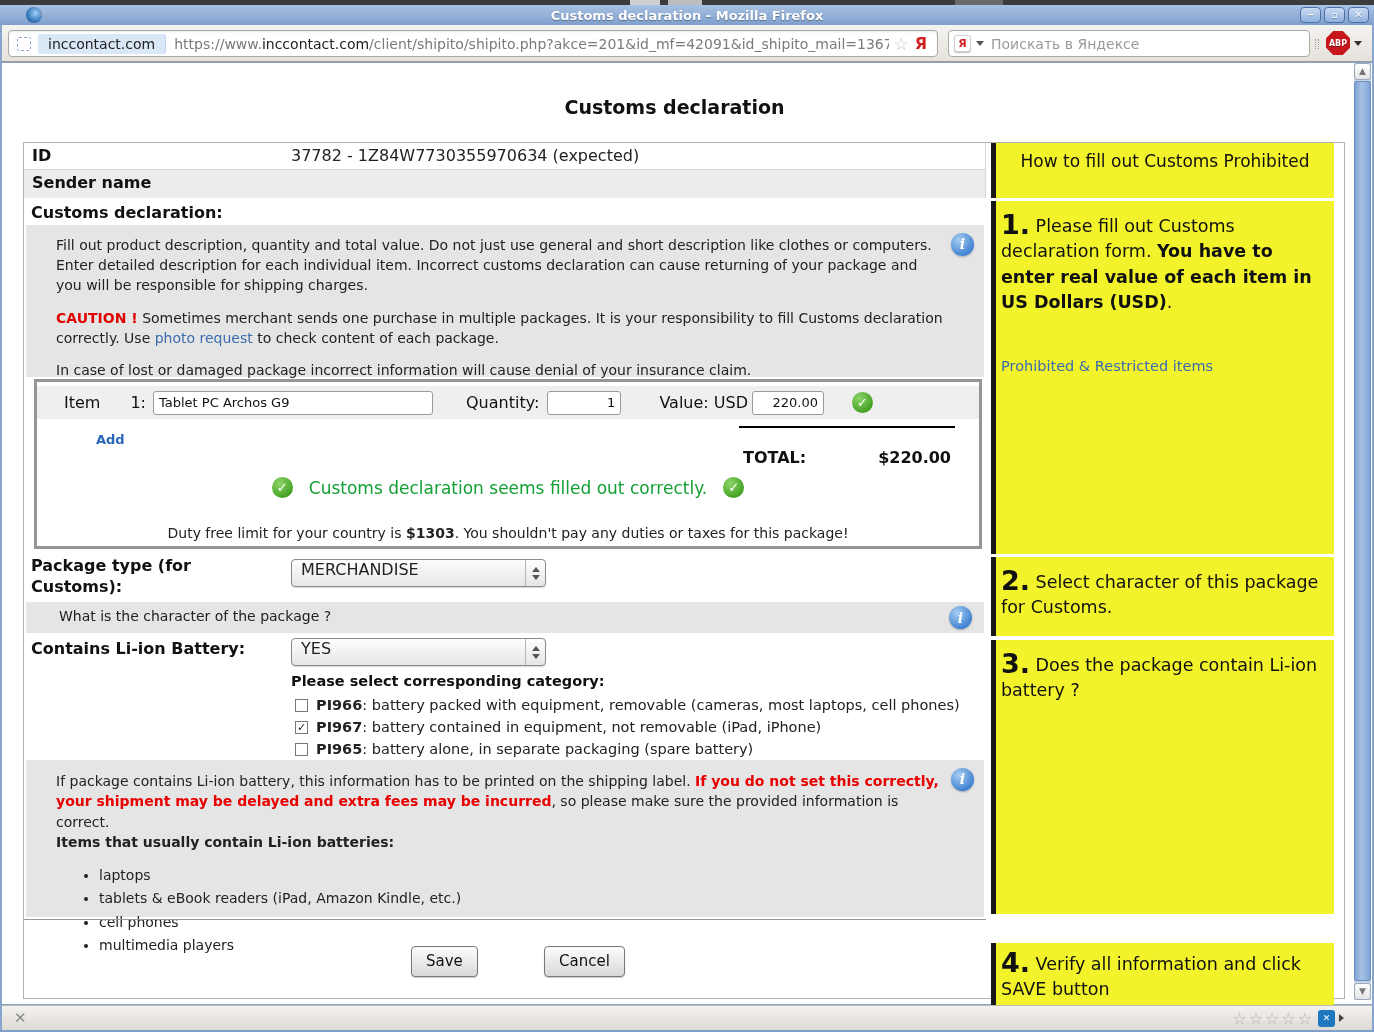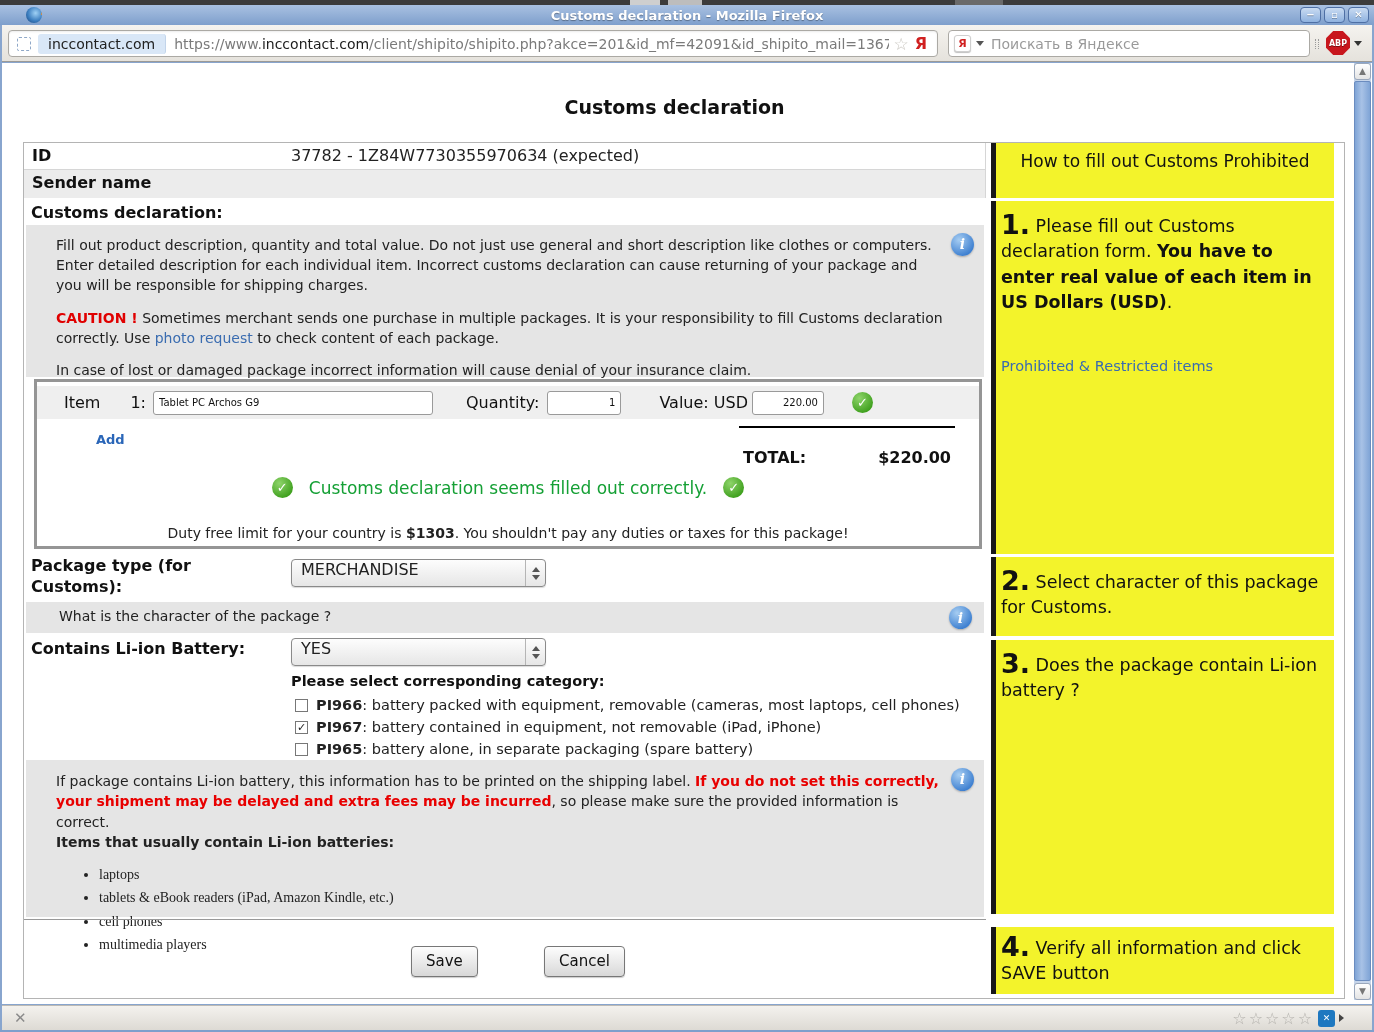--- a/index.html
+++ b/index.html
@@ -92,21 +92,21 @@
   .link { color:#3A6CB0; cursor:pointer;text-align:center; }
 
   .info-icon { position:absolute; width:23px; height:23px; border-radius:50%;
     background:radial-gradient(circle at 35% 30%, #A6CDF2, #3D7FD0 75%); color:#fff;
     font-family:"DejaVu Serif", serif; font-style:italic; font-weight:bold; font-size:14px;
     display:flex; align-items:center; justify-content:center; box-shadow:0 1px 2px rgba(0,0,0,.25); }
 
   .item-box { position:absolute; left:10px; top:236px; width:948px; height:170px; border:3px solid #959595; background:#fff; }
   .item-header { position:absolute; left:0; top:4px; width:942px; height:33px; background:#EFEFEF; display:flex; align-items:center; }
   .item-lbl { font-size:16px; color:#111; }
-  .txt-input { height:24px; border:1px solid #9a9a9a; border-radius:3px; font-size:10px; color:#111;
+  .txt-input { height:24px; border:1px solid #9a9a9a; border-radius:3px; font-size:13px; color:#111;
     padding:0 5px; font-family:"DejaVu Sans", sans-serif; background:#fff; }
   .check-badge { width:21px; height:21px; border-radius:50%;
     background:radial-gradient(circle at 35% 30%, #8ED46A, #3FA01E 75%); color:#fff; font-size:13px;
     font-weight:bold; display:inline-flex; align-items:center; justify-content:center; flex:0 0 auto; }
   .item-row2 { position:absolute; left:0; top:44px; width:942px; }
   .add-link { position:absolute; left:59px; top:6px; font-size:13px; font-weight:bold; color:#2A66B8; }
   .total-block { position:absolute; left:702px; top:0; width:216px; border-top:2px solid #000;
     display:flex; justify-content:space-between; padding:20px 4px 0 4px; font-size:16px; font-weight:bold; color:#111; }
   .status-line { position:absolute; left:0; top:95px; width:942px; display:flex; align-items:center;
     justify-content:center; gap:16px; }
@@ -129,39 +129,39 @@
   .cat-heading { position:absolute; left:267px; top:530px; font-size:14.5px; font-weight:bold; color:#111; }
   .cb-row { position:absolute; left:271px; height:20px; display:flex; align-items:center; font-size:14.5px; color:#222; }
   .cb-box { width:13px; height:13px; border:1px solid #777; background:#fff; margin-right:8px;
     font-size:11px; line-height:11px; text-align:center; color:#222; flex:0 0 auto; }
   .cb-code { font-weight:bold; }
 
   .warn-box { position:absolute; left:2px; top:617px; width:958px; height:157px; padding:11px 40px 0 30px;
     font-size:14px; color:#222; line-height:1.45; }
   .warn-red { color:#E80000; font-weight:bold; }
   .warn-heading { font-weight:bold;margin-top:19px; }
-  .warn-list { margin:13px 0 12px 43px;font-family:Liberation Serif, serif; }
+  .warn-list { margin:13px 0 12px 43px; }
   .warn-list li { margin-bottom:3px; }
 
   .footer-row { position:absolute; left:0; top:776px; width:962px; height:79px; border-top:1px solid #999; }
   .btn { position:absolute; top:26px; height:31px; border:1px solid #777; border-radius:4px;
     background:linear-gradient(#FDFDFD,#D8D8D8); font-size:15px; color:#111; text-align:right;
     font-family:"DejaVu Sans", sans-serif; padding:0 14px; line-height:29px; box-shadow:0 1px 1px rgba(0,0,0,.2); }
   .btn-save { left:387px; }
   .btn-cancel { left:520px; }
 
   
   .sb-box { position:absolute; left:967px; width:343px; background:#F3F32B; border-left:5px solid #181818; color:#111; }
   .sb-head { top:0; height:55px; font-size:17px; text-align:center; padding-top:6px; line-height:1.5; }
   .sb-step { padding:10px 6px 0 5px; font-size:17.5px; line-height:1.45; }
   .sb-num { font-size:27px; font-weight:bold; line-height:1; vertical-align:-2px; }
   .sb-1 { top:58px; height:353px; }
   .sb-2 { top:414px; height:79px; }
   .sb-3 { top:497px; height:274px; }
-  .sb-4 { top:784px; height:67px; }
+  .sb-4 { top:800px; height:67px; }
   .sb-link { display:block; margin-top:40px; font-size:14.5px; color:#3A6CB0; }
 
   
   .statusbar { position:absolute; left:2px; top:1005px; width:1370px; height:25px;
     background:linear-gradient(#F4F2EE,#DDDAD4); border-top:1px solid #BDBAB4; display:flex; align-items:center; }
   .status-close { margin-left:12px; color:#8a8a8a; font-size:15px; font-weight:bold; }
   .status-right { margin-left:auto; margin-right:28px; display:flex; align-items:center; gap:4px; }
   .rating-stars { font-size:16px; color:#B5B3AE; letter-spacing:2px; }
   .wot-icon { width:17px; height:17px; border-radius:3px; background:#1E78C0; color:#fff; font-size:9px;
     font-weight:bold; display:flex; align-items:center; justify-content:center; }

